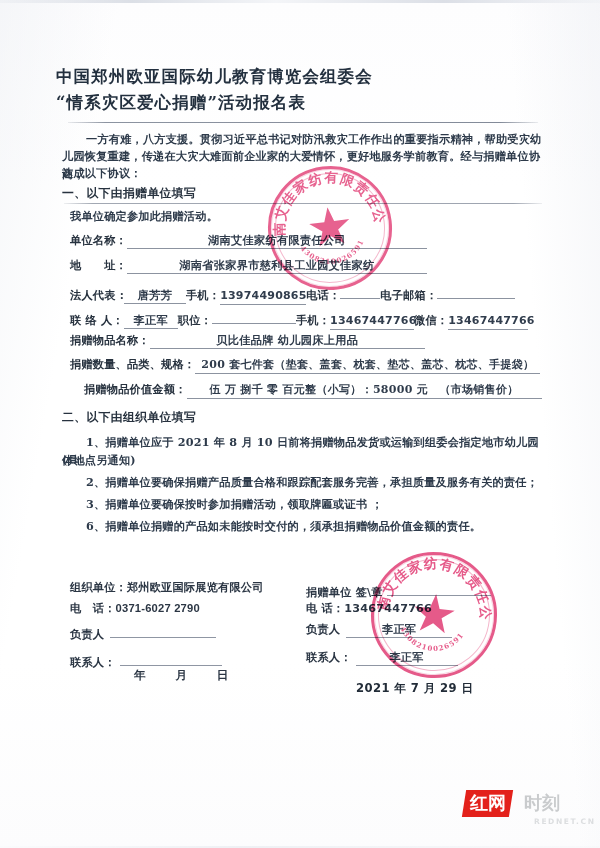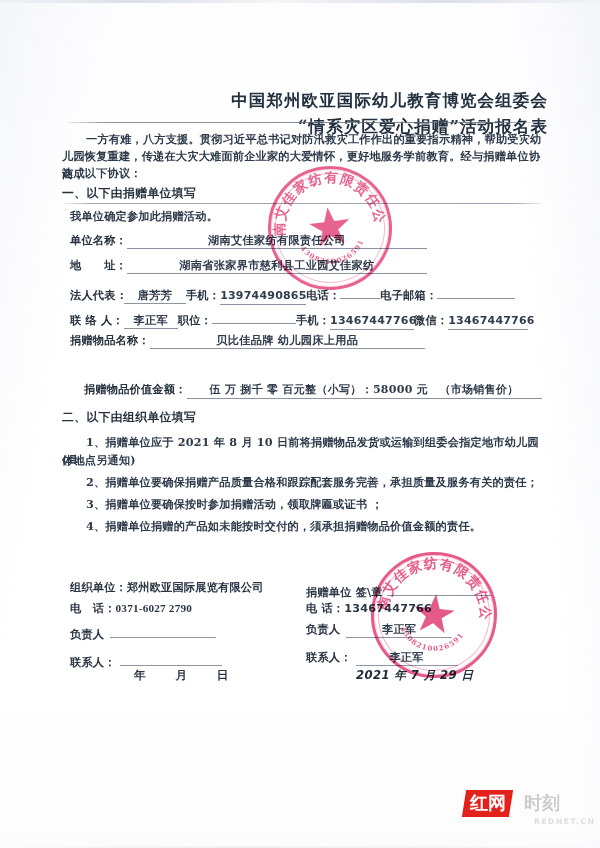--- a/index.html
+++ b/index.html
@@ -36,22 +36,22 @@
   }
 
   
   .doc {
     position: absolute;
     left: 56px; top: 0; width: 492px; height: 848px;
   }
 
   
   #title-block {
-    position: absolute; left: 0; top: 88px; width: 492px;
-    text-align: right;
+    position: absolute; left: 0; top: 64px; width: 492px;
+    text-align: left;
   }
   .title-line {
     font-family: "DejaVu Serif", "Liberation Serif", serif;
     font-weight: 700;
     font-size: 16.5px;
     letter-spacing: 1.1px;
     color: #23303f;
     line-height: 26px;
     white-space: nowrap;
   }
@@ -293,41 +293,44 @@
     </div>
 
     <div class="frow" style="left:14px; top:307px;">
       <span class="flabel">联 络 人：</span><span class="fill hand" style="width:54px;">李正军</span><span class="flabel">职位：</span><span class="fill blank" style="width:84px;"></span><span class="flabel">手机：</span><span class="fill num" style="width:84px;">13467447766</span><span class="flabel">微信：</span><span class="fill num" style="width:80px;">13467447766</span>
     </div>
 
     <div class="frow" style="left:14px; top:332px;">
       <span class="flabel">捐赠物品名称：</span><span class="fill hand" style="width:275px;">贝比佳品牌 幼儿园床上用品</span>
     </div>
 
+    <div class="frow" style="left:14px; top:357px;">
+      <span class="flabel">捐赠数量、品类、规格：</span><span class="fill hand" style="width:345px; font-size:11px;">200 套七件套（垫套、盖套、枕套、垫芯、盖芯、枕芯、手提袋）</span>
+    </div>
 
     <div class="frow" style="left:28px; top:382px;">
       <span class="flabel">捐赠物品价值金额：</span><span class="fill hand" style="width:355px; font-size:11px;">伍 万 捌千 零 百元整（小写）：58000 元　（市场销售价）</span>
     </div>
 
     <div class="sect-head" style="left:6px; top:410px;">二、以下由组织单位填写</div>
 
     <div class="note" style="left:6px; top:434px; text-indent:24px; width:486px;">1、捐赠单位应于 2021 年 8 月 10 日前将捐赠物品发货或运输到组委会指定地市幼儿园(具</div>
     <div class="note" style="left:6px; top:452px; width:486px;">体地点另通知)</div>
     <div class="note" style="left:6px; top:474px; text-indent:24px; width:486px;">2、捐赠单位要确保捐赠产品质量合格和跟踪配套服务完善，承担质量及服务有关的责任；</div>
     <div class="note" style="left:6px; top:496px; text-indent:24px; width:486px;">3、捐赠单位要确保按时参加捐赠活动，领取牌匾或证书 ；</div>
-    <div class="note" style="left:6px; top:518px; text-indent:24px; width:486px;">4、捐赠单位捐赠的产品如未能按时交付的，须承担捐赠物品价值金额的责任。</div>
+    <div class="note" style="left:6px; top:518px; text-indent:24px; width:486px;">6、捐赠单位捐赠的产品如未能按时交付的，须承担捐赠物品价值金额的责任。</div>
 
     <div id="sign-area">
 
       <div class="sig-col" style="left:14px;">
         <div class="sig-line" style="left:0; top:32px;">
           <span>组织单位：</span><span>郑州欧亚国际展览有限公司</span>
         </div>
         <div class="sig-line" style="left:0; top:53px;">
-          <span>电　话：</span><span style="font-family:Liberation Serif, serif;">0371-6027 2790</span>
+          <span>电　话：</span><span style="font-family:Liberation Sans, sans-serif;">0371-6027 2790</span>
         </div>
         <div class="sig-line" style="left:0; top:74px;">
           <span>负责人</span><span class="sig-fill" style="width:106px; margin-left:6px;"></span>
         </div>
         <div class="sig-line" style="left:0; top:102px;">
           <span>联系人：</span><span class="sig-fill" style="width:102px; margin-left:4px;"></span>
         </div>
       </div>
 
       <div class="sig-col" style="left:250px;">
@@ -341,21 +344,21 @@
           <span>负责人</span><span class="sig-fill" style="width:106px; margin-left:6px;">李正军</span>
         </div>
         <div class="sig-line" style="left:0; top:102px;">
           <span>联系人：</span><span class="sig-fill" style="width:102px; margin-left:4px;">李正军</span>
         </div>
       </div>
     </div>
 
     <div id="date-row">
       <div class="date-txt" style="left:78px; top:0;">年　　月　　日</div>
-      <div class="date-txt filled" style="left:300px; top:0;font-style:italic;">2021 年 7 月 29 日</div>
+      <div class="date-txt filled" style="left:300px; top:13px;">2021 年 7 月 29 日</div>
     </div>
 
   </div>
 
   <div class="seal" id="seal-top">
     <div class="ring"></div>
     <div class="ring2"></div>
     <div class="star"></div>
     <svg viewBox="0 0 124 124" width="124" height="124" aria-hidden="true">
       <defs>

